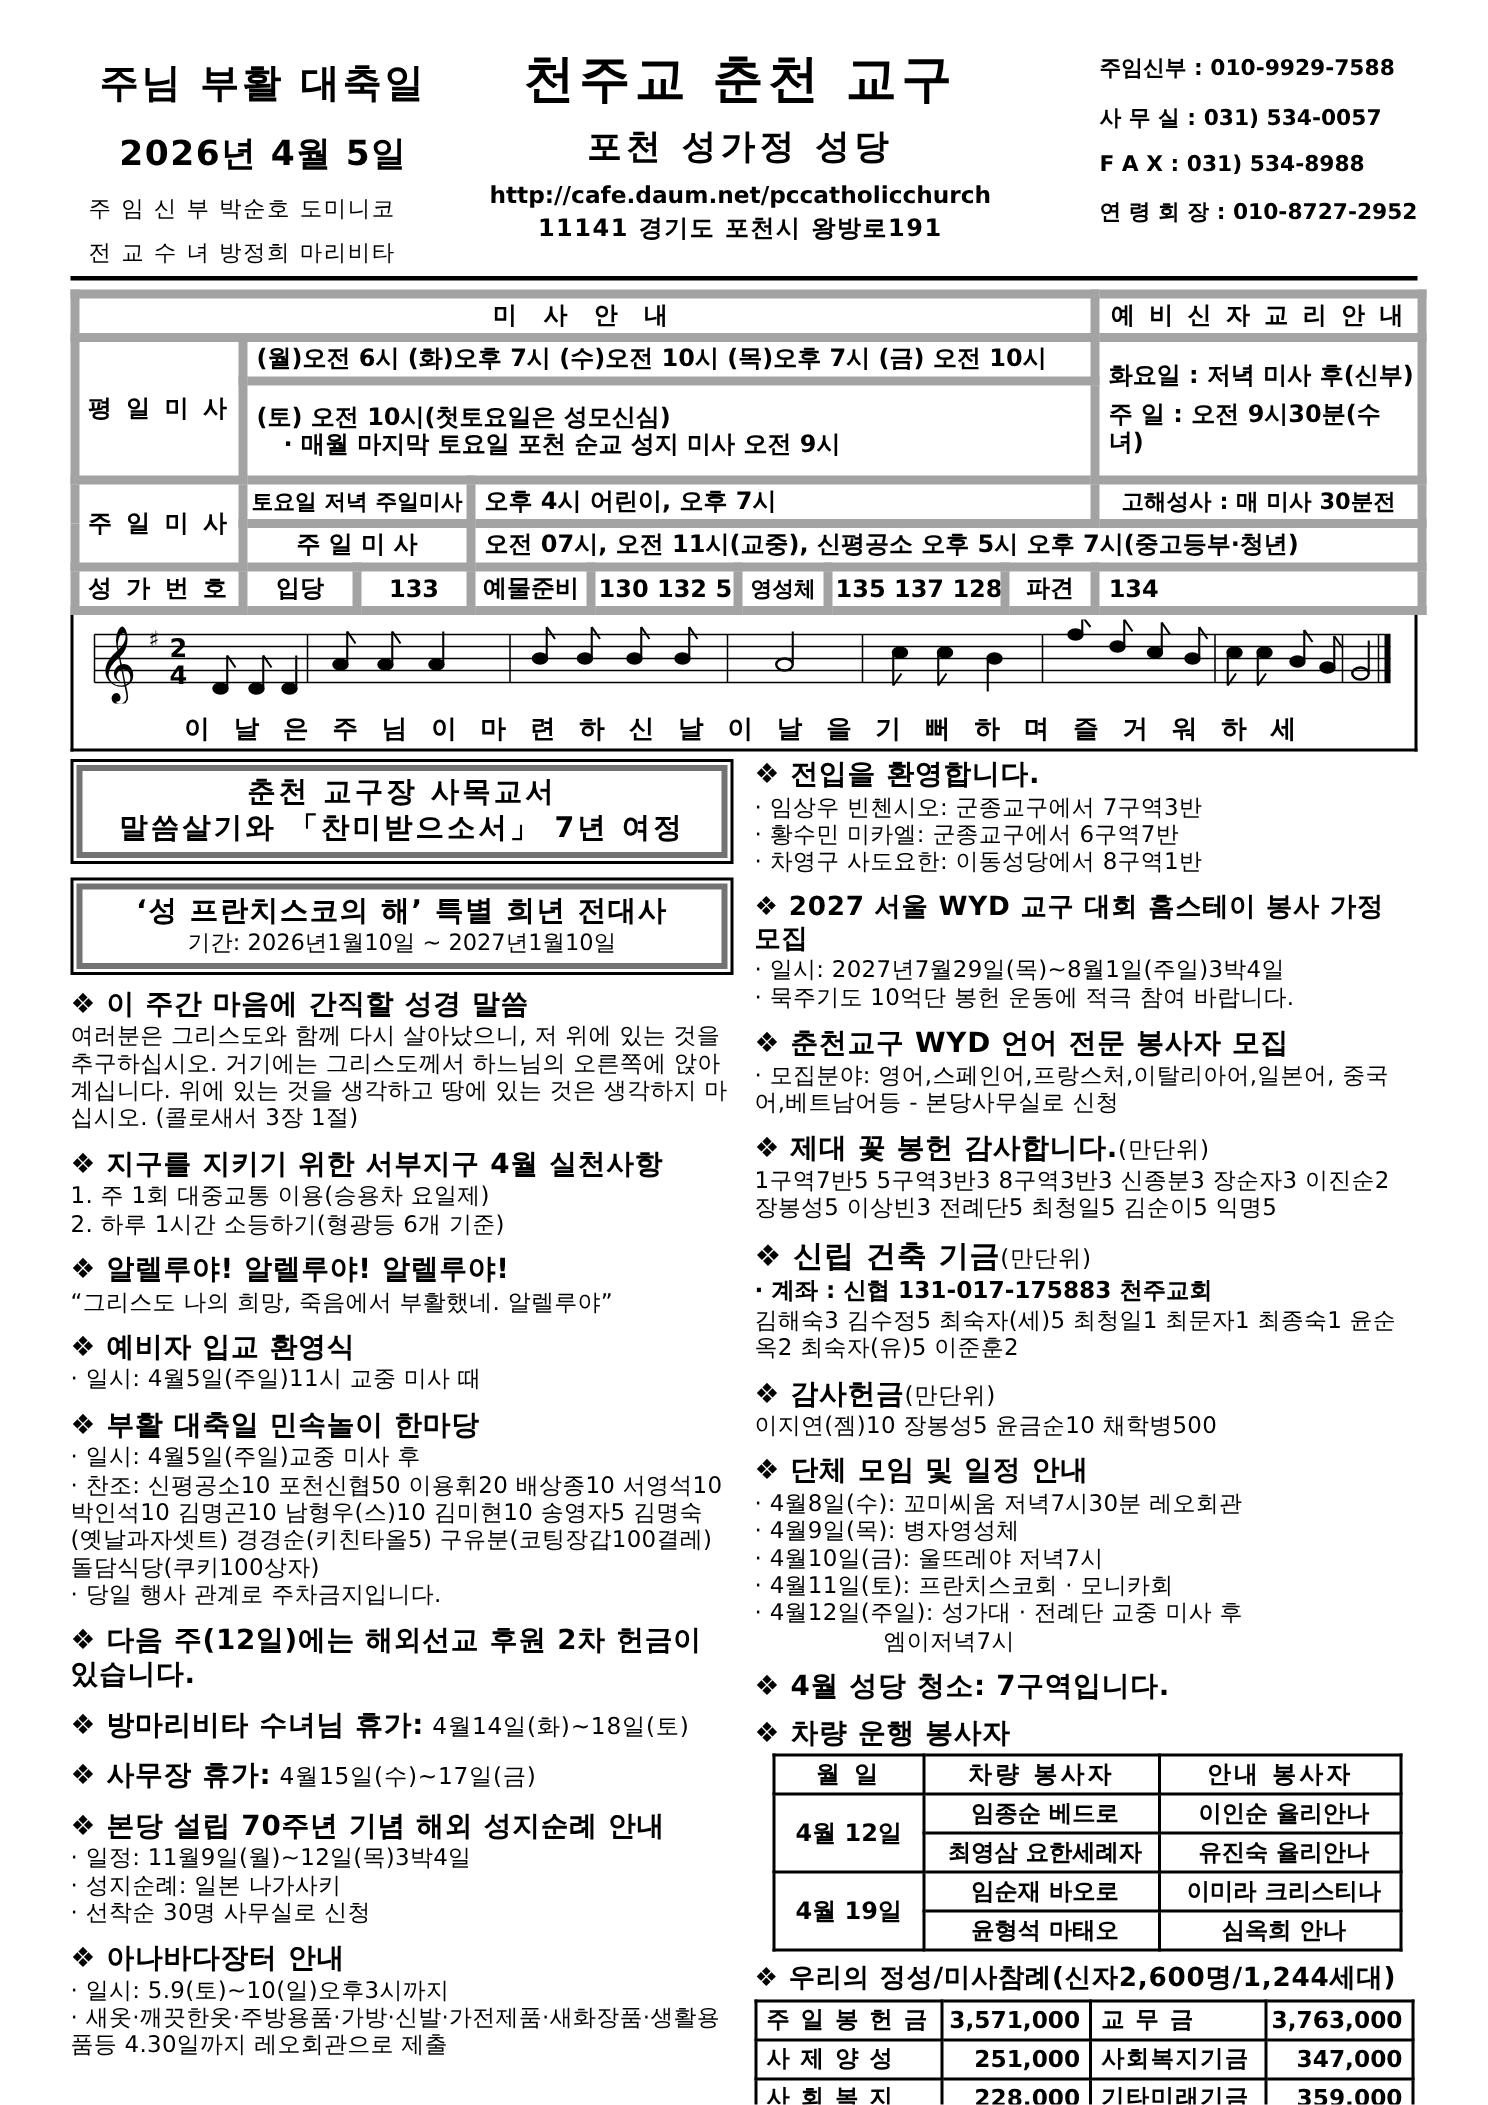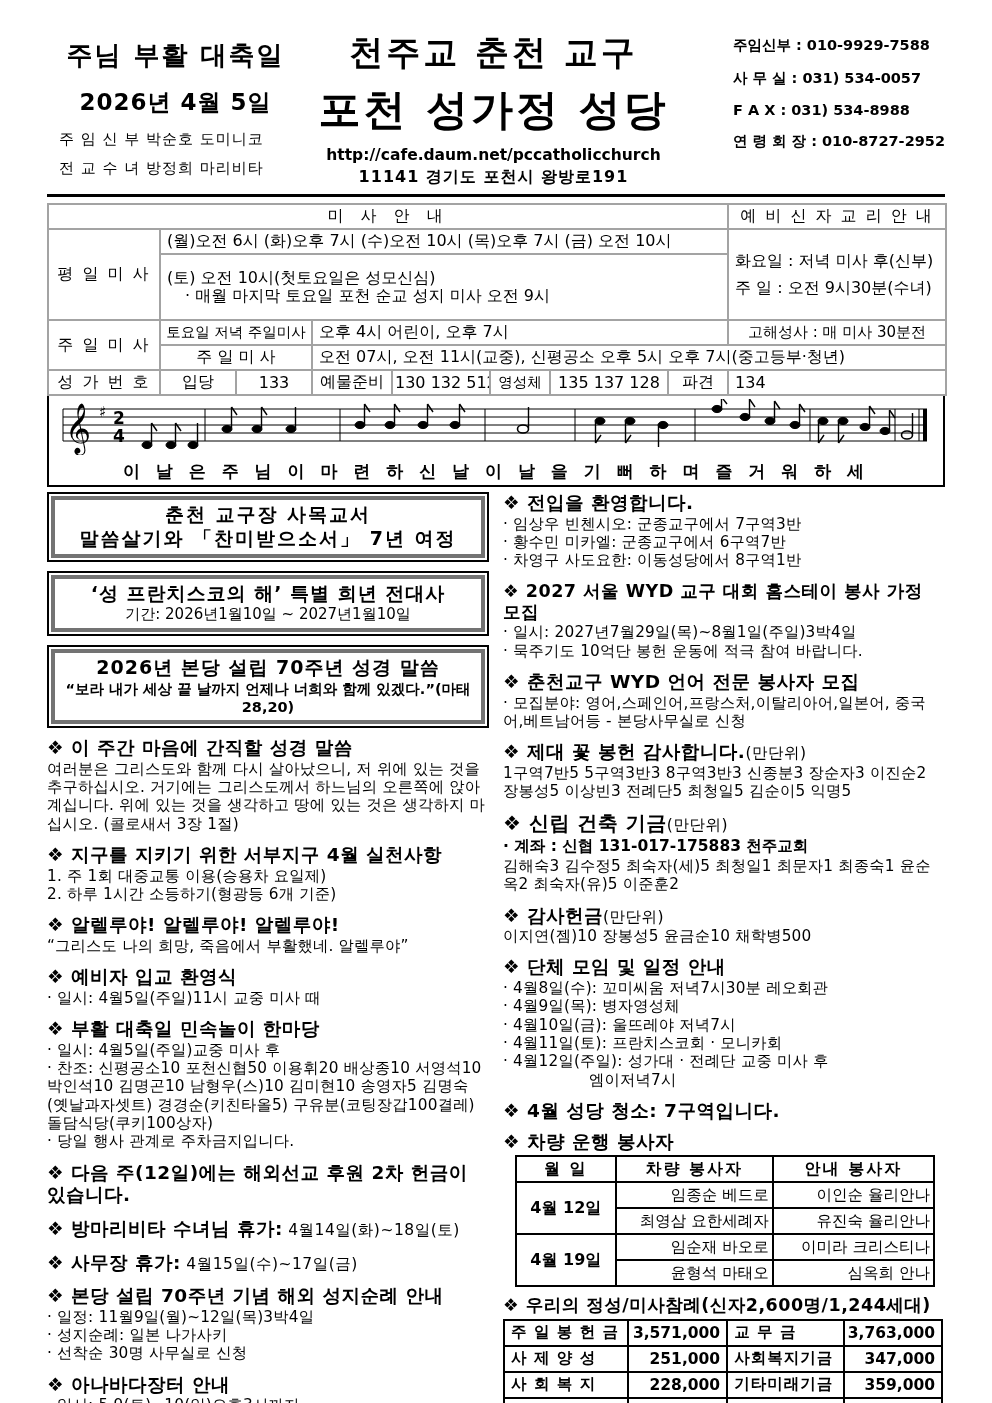--- a/index.html
+++ b/index.html
@@ -14,29 +14,29 @@
 
   
   .hdr { display:flex; align-items:flex-start; border-bottom:3px solid #000; padding-bottom:6px; }
   .hdr-left { width: 268px; text-align:center; padding-top:8px; }
   .hdr-left .feast { font-size:26px; font-weight:bold; letter-spacing:2px; }
   .hdr-left .date  { font-size:23px; font-weight:bold; margin-top:14px; letter-spacing:1px;}
   .hdr-left .staff { font-size:15px; margin-top:12px; letter-spacing:1px; text-align:left; padding-left:12px;}
   .hdr-left .staff2{ font-size:15px; margin-top:10px; letter-spacing:1px; text-align:left; padding-left:12px;}
   .hdr-center { width: 395px; text-align:center; }
   .hdr-center .dio { font-size:34px; font-weight:bold; letter-spacing:3px;}
-  .hdr-center .chu { font-size:42px; font-weight:bold; letter-spacing:3px; margin-top:6px;}
+  .hdr-center .chu { font-size:23px; font-weight:bold; letter-spacing:3px; margin-top:6px;}
   .hdr-center .url { font-size:15.5px; font-weight:bold; margin-top:8px;}
   .hdr-center .adr { font-size:16px; font-weight:bold; margin-top:3px; letter-spacing:1px;}
   .hdr-right { flex:1; padding-top:6px; padding-left:14px;}
   .hdr-right .c { font-size:14.5px; font-weight:bold; margin-bottom:14px; white-space:nowrap;margin-left:36px;}
 
   
   table.mass { border-collapse:collapse; width:898px; margin-top:6px; table-layout:fixed; }
-  table.mass td { border:2px solid #a3a3a3; font-size:16px; font-weight:normal; text-align:center; padding:1px 2px; overflow:hidden; white-space:nowrap;}
+  table.mass td { border:6px solid #a3a3a3; font-size:16px; font-weight:bold; text-align:center; padding:1px 2px; overflow:hidden; white-space:nowrap;}
   table.mass td.lt { text-align:left; padding-left:6px;}
   td.sp { letter-spacing:6px; }
   td.sp2 { letter-spacing:2px; }
   .small-lh { line-height:1.15; font-size:15.5px;}
 
   
   .musicbox { width:898px; border:2px solid #000; border-top:none; padding:3px 6px 2px 6px; }
   .lyrics { text-align:center; font-size:17px; font-weight:bold; letter-spacing:5px; margin-top:1px; }
 
   
@@ -57,21 +57,21 @@
   .sec .body .ln { margin:0; }
   .sec .acct { font-size:15.5px; font-weight:bold; }
   .indent { padding-left:86px; }
 
   
   table.tt { border-collapse:collapse; margin-top:2px; }
   table.tt td { border:2px solid #000; font-size:15.5px; text-align:center; padding:1.5px 3px; }
   table.transport { width:420px; margin-left:12px;}
   table.transport td.hd { font-weight:bold; font-size:16px; letter-spacing:2px;}
   table.transport td.dt { font-weight:bold; font-size:16px; }
-  table.transport td.nm { text-align:right; padding-left:8px;}
+  table.transport td.nm { text-align:center; padding-left:8px;font-weight:bold;}
 
   table.offer { width:440px; }
   table.offer td { font-weight:bold; font-size:15.5px; }
   table.offer td.lab { text-align:left; padding-left:6px; letter-spacing:1px; white-space:nowrap;}
   table.offer td.val { text-align:right; padding-right:6px; }
 </style>
 </head>
 <body>
 
 <div class="page">
@@ -265,26 +265,20 @@
         </div>
       </div>
 
       <div class="dbox">
         <div>
           <div class="b2" style="font-size:19px;">‘성 프란치스코의 해’ 특별 희년 전대사</div>
           <div class="b2n">기간: 2026년1월10일 ~ 2027년1월10일</div>
         </div>
       </div>
 
-      <div class="dbox">
-        <div>
-          <div class="b2" style="font-size:19px;">2026년 본당 설립 70주년 성경 말씀</div>
-          <div class="b2s">“보라 내가 세상 끝 날까지 언제나 너희와 함께 있겠다.”(마태28,20)</div>
-        </div>
-      </div>
 
       <div class="sec">
         <h3>❖ 이 주간 마음에 간직할 성경 말씀</h3>
         <div class="body">
             <div class="ln">여러분은 그리스도와 함께 다시 살아났으니, 저 위에 있는 것을 추구하십시오. 거기에는 그리스도께서 하느님의 오른쪽에 앉아 계십니다. 위에 있는 것을 생각하고 땅에 있는 것은 생각하지 마십시오.       (콜로새서 3장 1절)</div>
           </div>
       </div>
 
       <div class="sec">
         <h3>❖ 지구를 지키기 위한 서부지구 4월 실천사항</h3>

